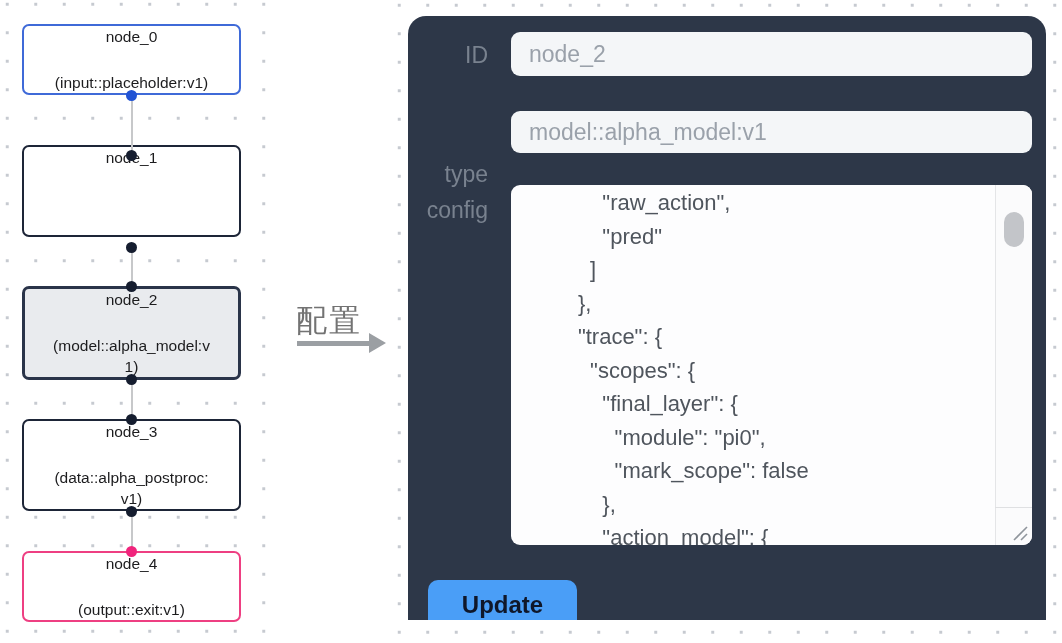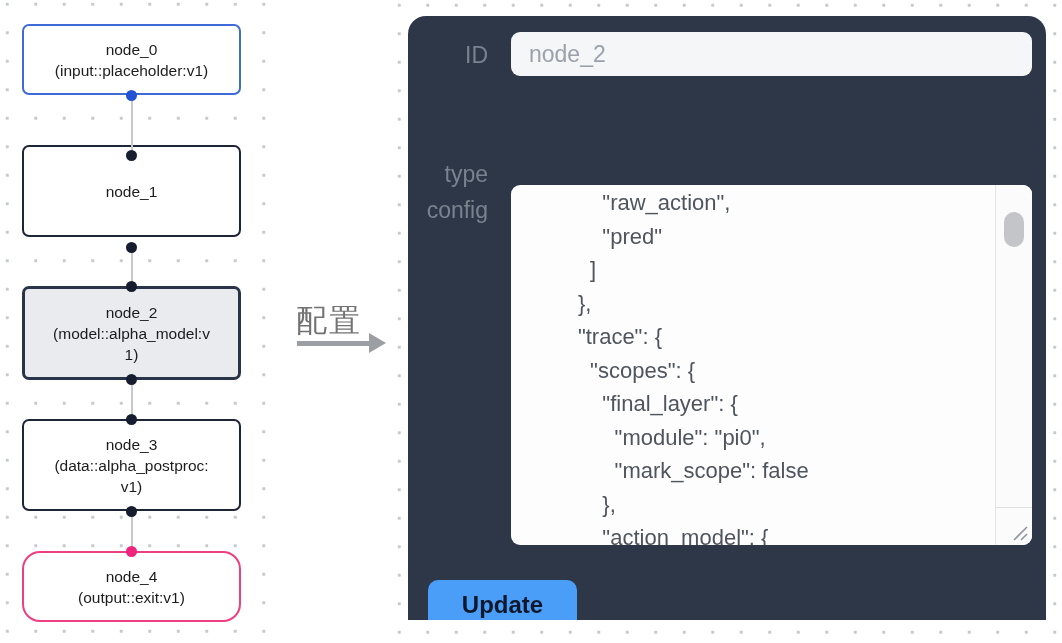--- a/index.html
+++ b/index.html
@@ -9,27 +9,27 @@
   
   .canvas { position:absolute; top:0; height:643px;
             background-image: radial-gradient(circle, #c6cad0 1.6px, transparent 1.8px);
             background-size: 28.5px 28.5px; }
   .canvas-left  { left:0;   width:272px; background-position:-7px -10px; }
   .canvas-right { left:395px; width:667px; background-position:-10px -9px; }
 
   
   .flow-node { position:absolute; left:22px; width:219px; background:#ffffff;
                border:2px solid #1d2537; border-radius:7px;
-               display:flex; flex-direction:column; align-items:center; justify-content:center;
+               display:flex; flex-direction:column; align-items:center; justify-content:space-between;
                font-size:15.5px; line-height:21px; color:#1c1c1e; text-align:center; }
   .node-0 { top:24px;  height:71px; border-color:#3f6ad8; }
   .node-1 { top:145px; height:92px;gap:7px; }
   .node-2 { top:286px; height:94px; border:3px solid #2a3449; background:#e9ebee; }
   .node-3 { top:419px; height:92px; }
-  .node-4 { top:551px; height:71px; border-color:#ee3f82;border-radius:18px; }
+  .node-4 { top:551px; height:71px; border-color:#ee3f82; }
   .node-title    { font-weight:500; }
   .node-subtitle { width:160px; word-break:break-all; }
 
   
   .edge { position:absolute; left:131px; width:2px; background:#c7c8ca; }
   .edge-0 { top:95px;  height:60px; }
   .edge-1 { top:247px; height:39px; }
   .edge-2 { top:380px; height:39px; }
   .edge-3 { top:511px; height:40px; }
   .port { position:absolute; left:126px; width:11px; height:11px; border-radius:50%; background:#151d2f; }
@@ -128,20 +128,21 @@
 <div class="annot-arrow-line"></div>
 <div class="annot-arrow-head"></div>
 
 <div class="canvas canvas-right"></div>
 
 <div class="panel">
   <div class="field-label label-id">ID</div>
   <input class="text-input input-id" type="text" readonly="" value="node_2" style="">
 
   <div class="field-label label-type">type</div>
+  <input class="text-input input-type" type="text" readonly="" value="model::alpha_model:v1" style="">
 
   <div class="field-label label-config">config</div>
   <div class="config-box">
     <div class="config-text">            "raw_action",
             "pred"
           ]
         },
         "trace": {
           "scopes": {
             "final_layer": {

